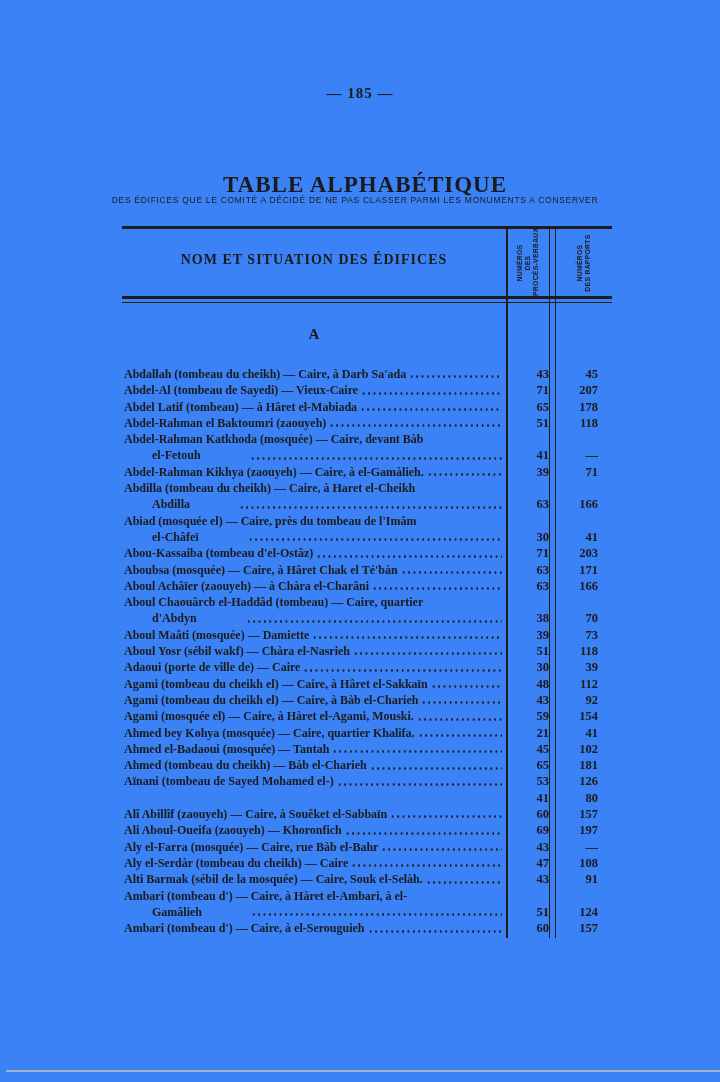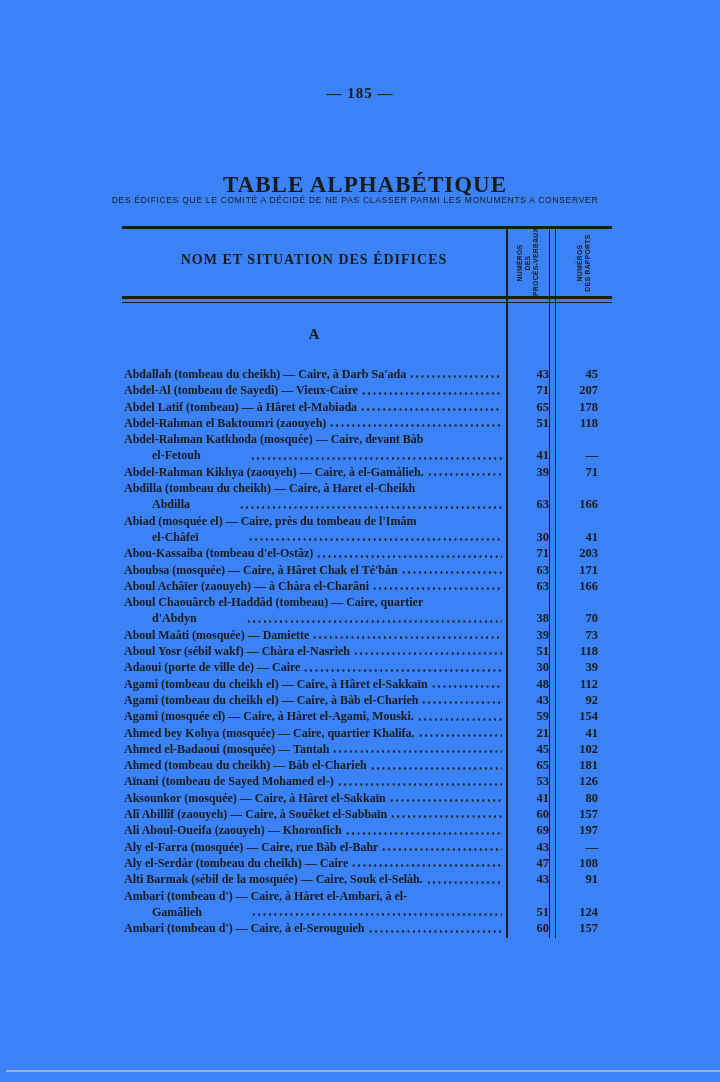--- a/index.html
+++ b/index.html
@@ -324,21 +324,20 @@
               <span class="ntext">Aïnani (tombeau de Sayed Mohamed el-)</span>
               <span class="leader"></span>
             </div>
           </div>
           <div class="cell-pv">53</div>
           <div class="cell-rap">126</div>
         </div>
         <div class="entry">
           <div class="cell-name">
             <div class="nline-last">
-              <span class="ntext">Aksounkor (mosquée) — Caire, à Hàret el-Sakkaïn</span>
               <span class="leader"></span>
             </div>
           </div>
           <div class="cell-pv">41</div>
           <div class="cell-rap">80</div>
         </div>
         <div class="entry">
           <div class="cell-name">
             <div class="nline-last">
               <span class="ntext">Alî Abillîf (zaouyeh) — Caire, à Souêket el-Sabbaïn</span>

